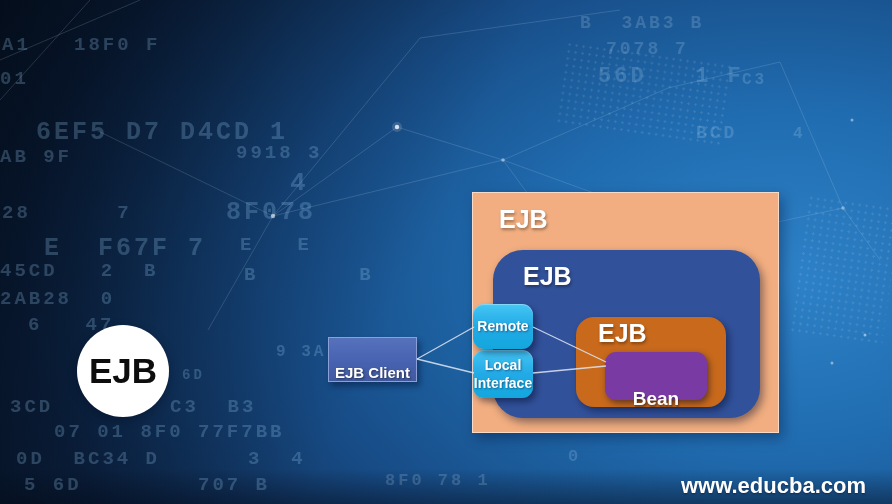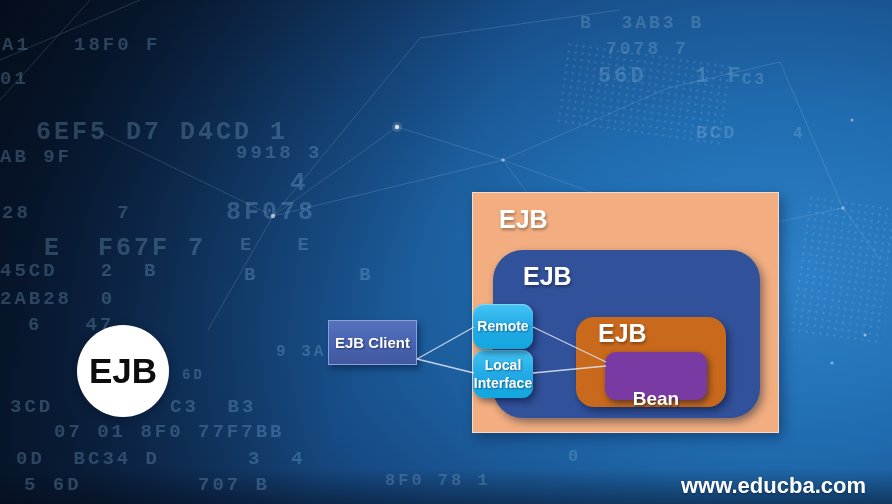--- a/index.html
+++ b/index.html
@@ -59,25 +59,25 @@
   }
   .bean{
     position:absolute; left:29px; top:35px; width:102px; height:48px;
     background:#7a3aa4; border-radius:11px;
     box-shadow:2px 3px 6px rgba(0,10,40,0.5);
     display:flex; align-items:center; justify-content:center;
   }
   .bean span{ font-size:19px; font-weight:700; color:#fff; text-shadow:1px 2px 2px rgba(0,0,0,0.35);margin-top:46px; }
   
   .client{
-    position:absolute; left:328px; top:320px; width:89px; height:45px;
+    position:absolute; left:328px; top:337px; width:89px; height:45px;
     background:linear-gradient(180deg,#5672bd 0%, #4763b1 55%, #41599f 100%);
     border:1px solid #8aa0d6; box-sizing:border-box;
     box-shadow:3px 4px 6px rgba(0,10,40,0.4);
-    display:flex; align-items:center; justify-content:center;
+    display:flex; align-items:flex-end; justify-content:center;
   }
   .client span{ font-size:15px; font-weight:700; color:#fff; text-shadow:1px 1px 2px rgba(0,0,0,0.45); }
   .iface{
     position:absolute; width:60px; border-radius:11px;
     background:linear-gradient(180deg,#45c6f4 0%, #22aae6 50%, #13a7de 100%);
     box-shadow:3px 4px 6px rgba(0,10,40,0.45), inset 0 1px 1px rgba(255,255,255,0.35);
     display:flex; align-items:center; justify-content:center; text-align:center;
   }
   .iface span{ font-size:14px; font-weight:700; color:#fff; line-height:1.3;
     text-shadow:1px 1px 2px rgba(0,30,60,0.5); }

